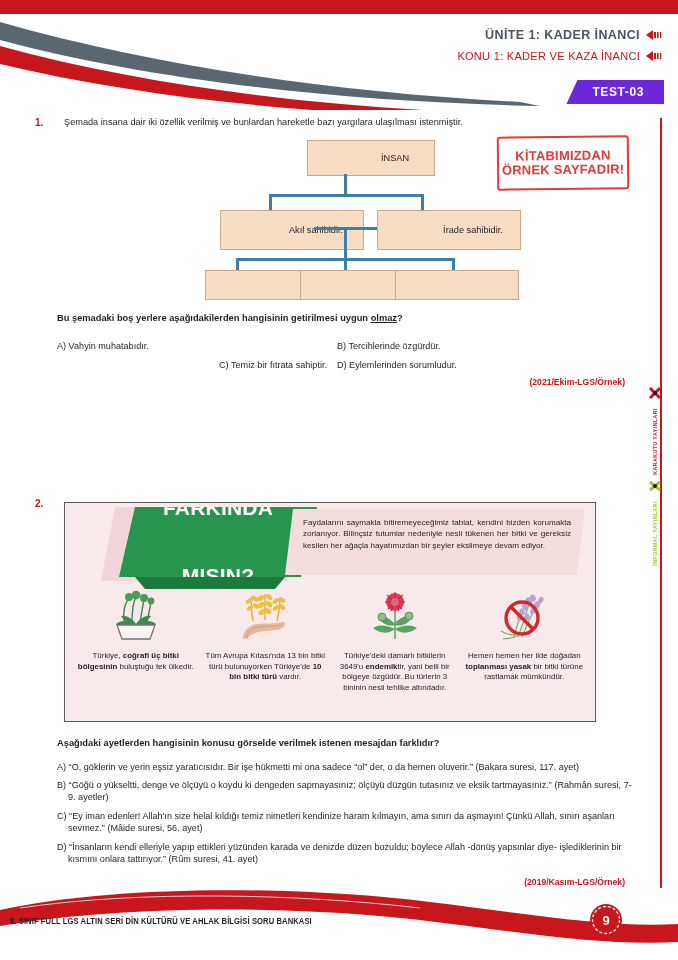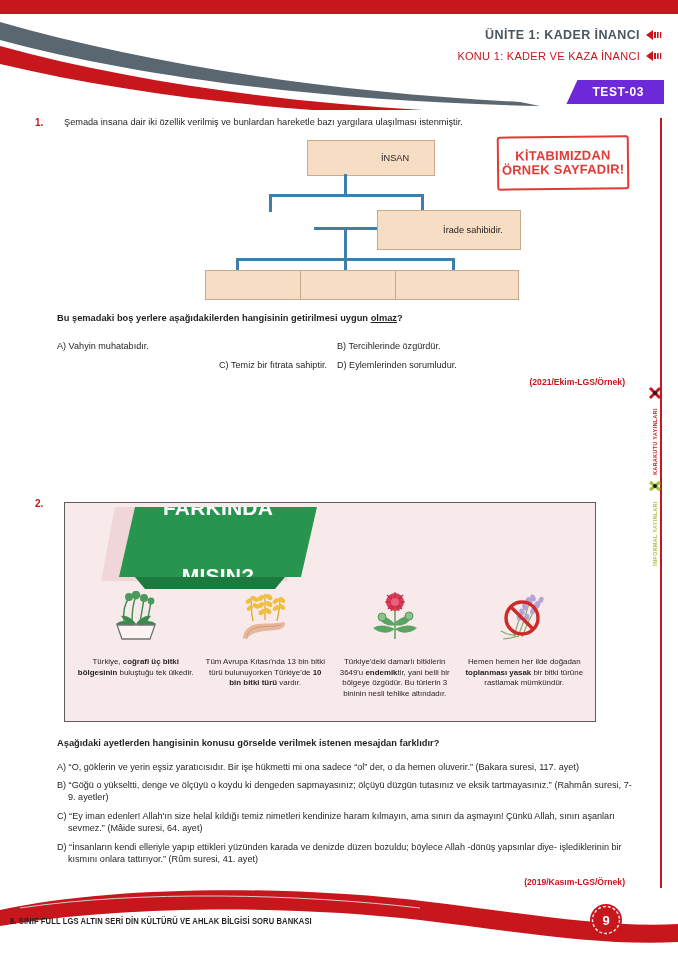--- a/index.html
+++ b/index.html
@@ -123,21 +123,21 @@
     margin:0;padding:8px 14px 0 18px;
     font-size:8.1px;line-height:1.42;color:#231f20;text-align:justify;
   }
   .cols{
     position:absolute;left:6px;top:88px;width:518px;
     display:flex;
   }
   .col{flex:1;display:flex;flex-direction:column;align-items:center;padding:0 4px;}
   .col .icon{height:50px;display:flex;align-items:flex-end;justify-content:center;}
   .col .cap{
-    margin-top:16px;font-size:7.9px;line-height:1.33;text-align:center;color:#231f20;
+    margin-top:10px;font-size:7.9px;line-height:1.33;text-align:center;color:#231f20;
   }
   .col .cap b{font-weight:bold;}
   
   .footer-wave{position:absolute;left:0;top:880px;width:678px;height:80px;}
   .footer-text{
     position:absolute;left:10px;top:916px;
     font-size:7.6px;font-weight:bold;letter-spacing:.1px;color:#231f20;
     transform:scaleY(1.22);transform-origin:left center;
   }
   .pagebadge{
@@ -209,20 +209,21 @@
 <div class="diagram">
 
   <div class="dbox" style="left:102px;top:0;width:78px;height:34px;">İNSAN</div>
 
   <div class="dline" style="left:139px;top:34px;width:2.5px;height:22px;"></div>
 
   <div class="dline" style="left:64px;top:54px;width:154px;height:2.5px;"></div>
   <div class="dline" style="left:64px;top:54px;width:2.5px;height:18px;"></div>
   <div class="dline" style="left:216px;top:54px;width:2.5px;height:18px;"></div>
 
+  <div class="dbox" style="left:15px;top:70px;width:94px;height:38px;">Akıl sahibidir.</div>
   <div class="dbox" style="left:172px;top:70px;width:94px;height:38px;">İrade sahibidir.</div>
 
   <div class="dline" style="left:109px;top:87px;width:63px;height:2.5px;"></div>
 
   <div class="dline" style="left:139px;top:87px;width:2.5px;height:33px;"></div>
 
   <div class="dline" style="left:31px;top:118px;width:218px;height:2.5px;"></div>
   <div class="dline" style="left:31px;top:118px;width:2.5px;height:14px;"></div>
   <div class="dline" style="left:139px;top:118px;width:2.5px;height:14px;"></div>
   <div class="dline" style="left:247px;top:118px;width:2.5px;height:14px;"></div>
@@ -252,20 +253,23 @@
 <div class="panel">
   <div class="banner-wrap">
     <div class="banner-shadow"></div>
     <div class="banner-foot"></div>
     <div class="banner">
       <span>FARKINDA</span>
       <span>MISIN?</span>
     </div>
   </div>
 
+  <div class="blurb">
+    <p>Faydalarını saymakla bitiremeyeceğimiz tabiat, kendini bizden korumakta zorlanıyor. Bilinçsiz tutumlar nedeniyle nesli tükenen her bitki ve gereksiz kesilen her ağaçla hayatımızdan bir şeyler eksilmeye devam ediyor.</p>
+  </div>
 
   <div class="cols">
 
     <div class="col">
       <div class="icon">
         <svg width="52" height="50" viewBox="0 0 52 50">
           <g stroke="#3d8a4e" stroke-width="1.4" fill="none">
             <path d="M14,30 C13,20 15,12 19,7"></path>
               <path d="M22,31 C22,20 23,12 26,5"></path>
             <path d="M30,31 C32,21 33,13 34,8"></path>
@@ -385,21 +389,21 @@
       </div>
       <div class="cap">Hemen hemen her ilde doğadan <b>toplanması yasak</b> bir bitki türüne rastlamak mümkündür.</div>
     </div>
   </div>
 </div>
 
 <div class="prompt" style="left:57px;top:738px;width:540px;">Aşağıdaki ayetlerden hangisinin konusu görselde verilmek istenen mesajdan farklıdır?</div>
 
 <div class="opt" style="left:57px;top:761px;width:570px;text-indent:-11px;padding-left:11px;">A) “O, göklerin ve yerin eşsiz yaratıcısıdır. Bir işe hükmetti mi ona sadece “ol” der, o da hemen oluverir.” (Bakara suresi, 117. ayet)</div>
 <div class="opt" style="left:57px;top:779px;width:570px;text-indent:-11px;padding-left:11px;">B) “Göğü o yükseltti, denge ve ölçüyü o koydu ki dengeden sapmayasınız; ölçüyü düzgün tutasınız ve eksik tartmayasınız.” (Rahmân suresi, 7-9. ayetler)</div>
-<div class="opt" style="left:57px;top:810px;width:570px;text-indent:-11px;padding-left:11px;">C) “Ey iman edenler! Allah'ın size helal kıldığı temiz nimetleri kendinize haram kılmayın, ama sınırı da aşmayın! Çünkü Allah, sınırı aşanları sevmez.” (Mâide suresi, 64. ayet)</div>
+<div class="opt" style="left:57px;top:810px;width:570px;text-indent:-11px;padding-left:11px;">C) “Ey iman edenler! Allah'ın size helal kıldığı temiz nimetleri kendinize haram kılmayın, ama sınırı da aşmayın! Çünkü Allah, sınırı aşanları sevmez.” (Mâide suresi, 56. ayet)</div>
 <div class="opt" style="left:57px;top:841px;width:570px;text-indent:-11px;padding-left:11px;">D) “İnsanların kendi elleriyle yapıp ettikleri yüzünden karada ve denizde düzen bozuldu; böylece Allah -dönüş yapsınlar diye- işlediklerinin bir kısmını onlara tattırıyor.” (Rûm suresi, 41. ayet)</div>
 <div class="src" style="left:360px;top:877px;width:265px;">(2019/Kasım-LGS/Örnek)</div>
 
 <svg class="footer-wave" viewBox="0 0 678 80" preserveAspectRatio="none">
   <path d="M0,30 C120,4 300,6 430,22 C530,34 610,48 678,44 L678,62 C600,66 520,52 420,40 C300,26 130,24 0,46 Z" fill="#c8161d"></path>
   <path d="M20,28 C140,10 300,14 420,28" fill="none" stroke="#cfcfcf" stroke-width="1"></path>
 </svg>
 
 <div class="footer-text">8. SINIF FULL LGS ALTIN SERİ DİN KÜLTÜRÜ VE AHLAK BİLGİSİ SORU BANKASI</div>
 

